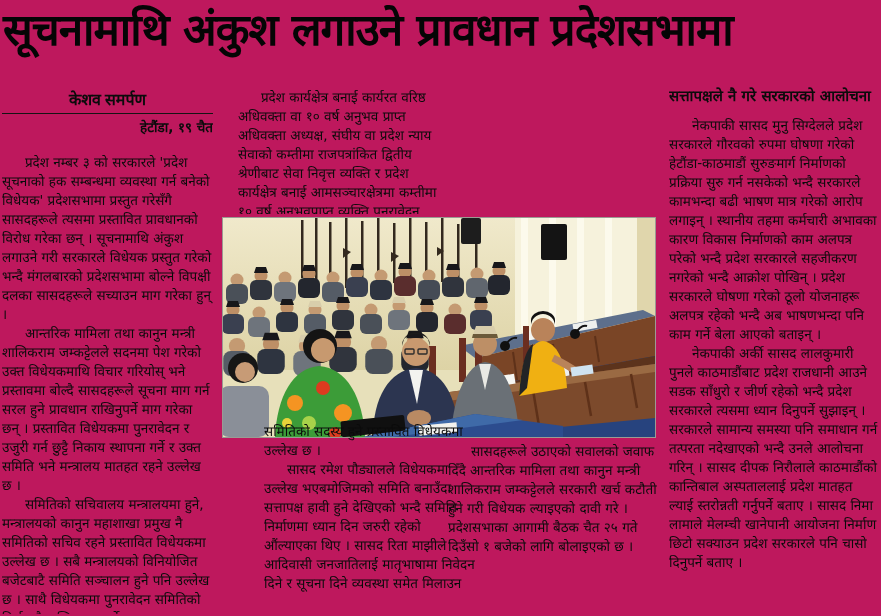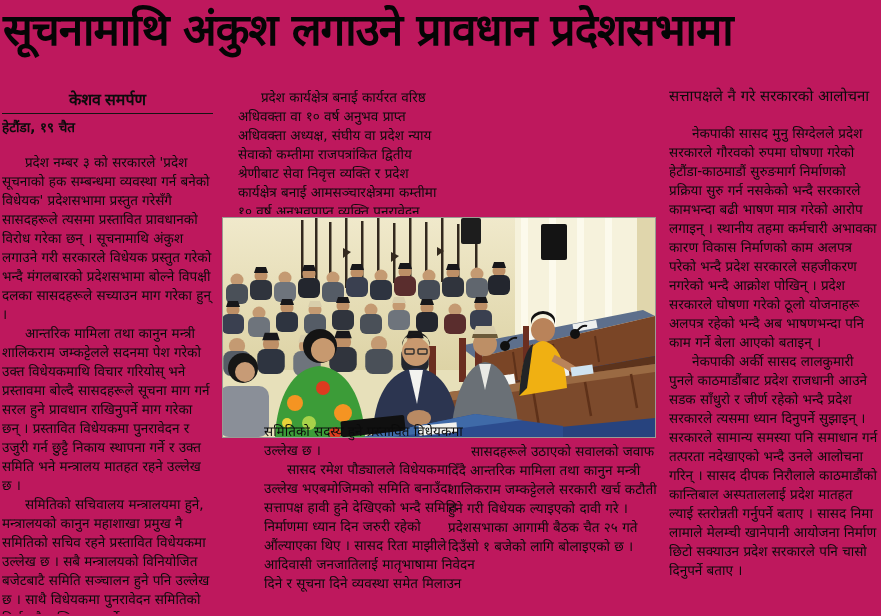--- a/index.html
+++ b/index.html
@@ -17,22 +17,22 @@
   .col p{margin:0;text-indent:1.7em;}
   .col p.noindent{text-indent:0;}
   .c1{left:2px;top:88px;width:211px;height:526px;overflow:hidden;}
   .c2t{left:225px;top:88px;width:213px;height:126px;overflow:hidden;margin-left:13px;}
   .c3t{left:448px;top:88px;width:212px;height:126px;overflow:hidden;}
   .c2b{left:225px;top:422px;width:213px;height:172px;overflow:hidden;margin-left:39px;}
   .c3b{left:448px;top:442px;width:212px;height:172px;overflow:hidden;}
   .c4{left:669px;top:86px;width:211px;height:528px;overflow:hidden;}
   .byline-author{text-align:center;font-weight:bold;font-size:16px;margin:2px 0 4px 0;font-family:Liberation Serif, serif;}
   .byline-rule{border:0;border-top:1.6px solid #141414;margin:3px 0 4px 0;width:100%;}
-  .byline-date{text-align:left;font-weight:bold;font-size:13.5px;margin:0 0 16px 0;}
-  .subhead{margin:0 0 18px 0;font-size:15px;font-weight:normal;line-height:20px;}
+  .byline-date{text-align:right;font-weight:bold;font-size:13.5px;margin:0 0 16px 0;}
+  .subhead{margin:0 0 10px 0;font-size:15px;font-weight:bold;line-height:20px;}
   .photo{
     position:absolute;left:222px;top:217px;width:434px;height:221px;
     border:1px solid #9b9b93;box-sizing:border-box;background:#e7e0ba;
   }
   .photo svg{display:block;width:100%;height:100%;}
 </style>
 </head>
 <body>
 
 <div class="page">

